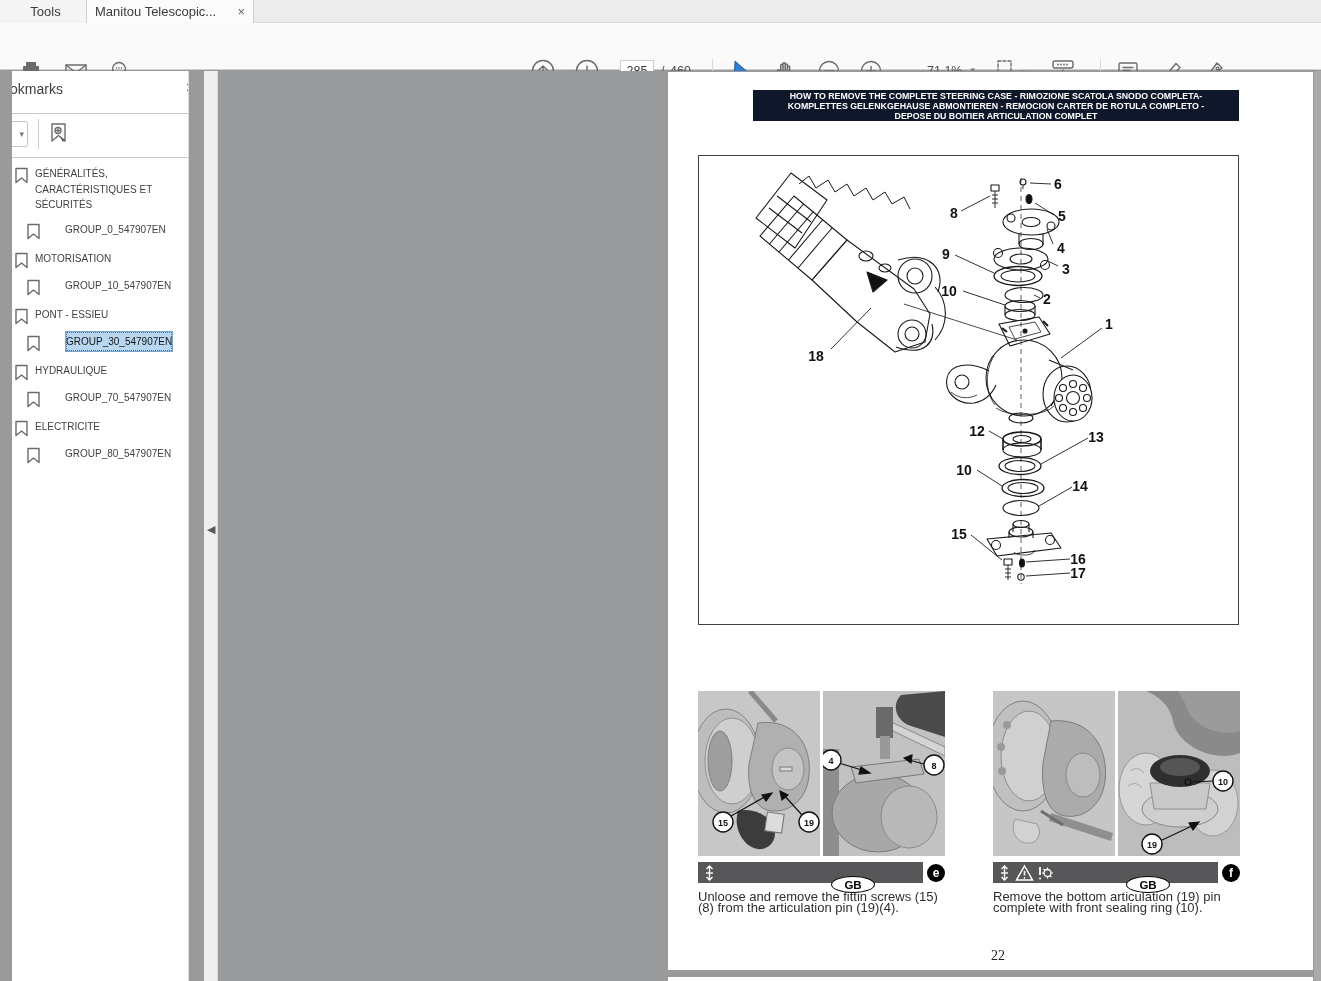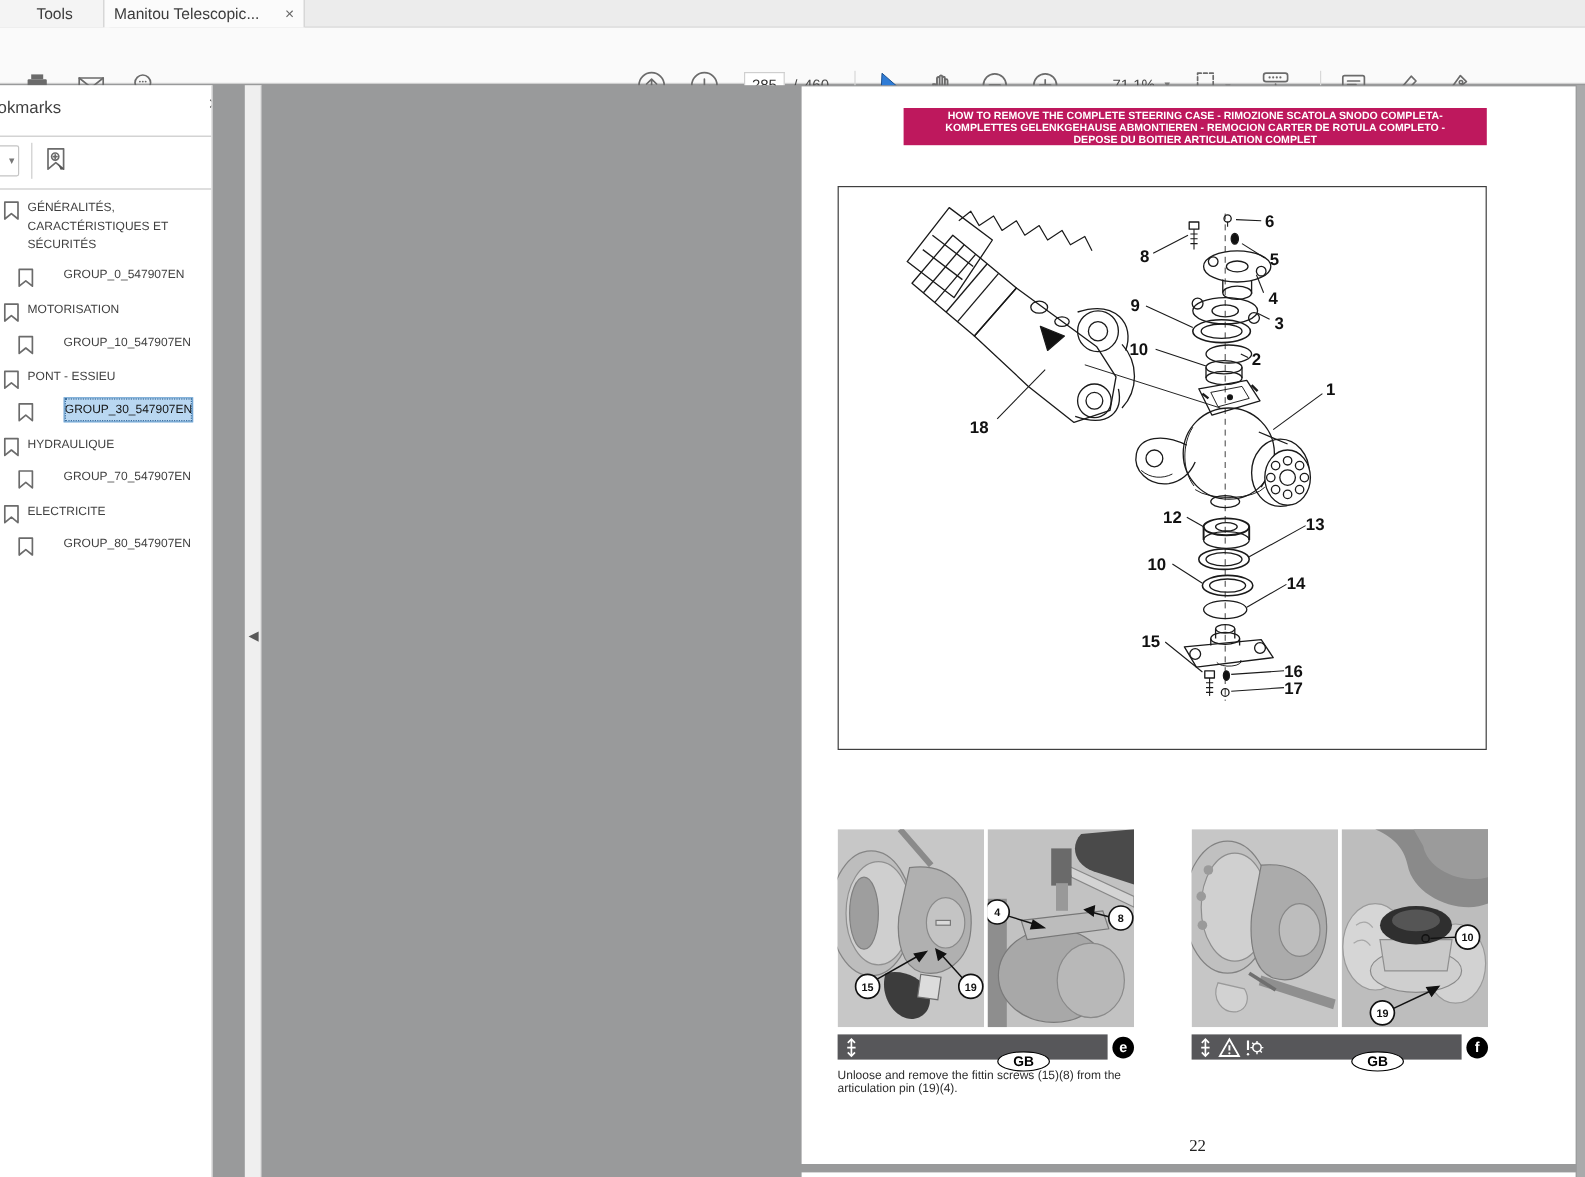--- a/index.html
+++ b/index.html
@@ -33,21 +33,21 @@
   .tb-text { position:absolute; top:41px; font-size:12.5px; color:#4a4a4a; }
   #zoom-ctrl { position:absolute; left:905px; top:37px; width:70px; height:22px;
                border-bottom:1px solid #b5b5b5; display:flex; align-items:center;
                justify-content:flex-end; gap:8px; font-size:12.5px; color:#4a4a4a; }
   .caret { font-size:9px; color:#777; line-height:1; }
 
   
   #content { position:absolute; left:0; top:71px; width:1321px; height:910px; }
 
   
-  #sidebar { position:absolute; left:0; top:0; width:177px; height:910px;
+  #sidebar { position:absolute; left:12px; top:0; width:177px; height:910px;
              background:#fff; border-right:1px solid #dcdcdc; overflow:hidden; }
   #bm-header { position:absolute; left:0; top:8px; width:203px; height:28px; }
   #bm-title { position:absolute; left:-2px; top:2px; font-size:14px; color:#3f3f3f; }
   #bm-close { position:absolute; right:20px; top:0; font-size:16px; color:#555; }
   .hdiv { position:absolute; left:0; width:203px; height:1px; background:#c9c9c9; }
   #bm-toolbar { position:absolute; left:0; top:44px; width:203px; height:40px; }
   #bm-dd-frag { position:absolute; left:-6px; top:6px; width:22px; height:26px;
                 border:1px solid #c4c4c4; border-radius:2px; display:flex;
                 align-items:center; justify-content:flex-end; padding-right:3px; }
   .vdiv { position:absolute; top:4px; width:1px; height:30px; background:#cccccc; }
@@ -76,41 +76,41 @@
   #docarea { position:absolute; left:218px; top:0; width:1103px; height:910px;
              background:#999a9b; }
   #vscroll { position:absolute; right:0; top:0; width:7px; height:910px; background:#a9aaab; }
 
   
   #pdfpage { position:absolute; left:450px; top:1px; width:645px; height:898px;
              background:#fff; }
   #nextpage { position:absolute; left:450px; top:906px; width:645px; height:4px; background:#fff; }
 
   #banner { position:absolute; left:85px; top:18px; width:486px; height:31px;
-            background:#be185d; color:#fff; text-align:center; font-weight:bold;
+            background:#0f172a; color:#fff; text-align:center; font-weight:bold;
             font-size:8.8px; line-height:10px; padding-top:1px; letter-spacing:0px; }
 
   #diagram-box { position:absolute; left:30px; top:83px; width:541px; height:470px;
                  border:1px solid #3f3f3f; }
 
   .panel { position:absolute; top:619px; width:247px; }
   #panel-e { left:30px; } #panel-f { left:325px; }
   .photos { position:relative; width:247px; height:165px; display:flex; gap:3px; }
   .photos svg { display:block; }
   .cbar { position:absolute; left:0; top:171px; width:225px; height:21px;
           background:#57575a; display:flex; align-items:center; padding-left:4px; }
   .cbar svg { margin-right:3px; }
   .gb-oval { position:absolute; left:133px; top:14px; width:44px; height:17px;
              background:#fff; border:1.6px solid #000; border-radius:50%;
              display:flex; align-items:center; justify-content:center;
              font-weight:bold; font-size:11.5px; color:#000; }
   .badge { position:absolute; left:229px; top:173px; width:18px; height:18px;
            background:#000; border-radius:50%; color:#fff; font-weight:bold;
            font-size:12px; display:flex; align-items:center; justify-content:center; }
-  .caption { position:absolute; left:0; top:201px; width:250px; font-size:10px;
+  .caption { position:absolute; left:0; top:201px; width:250px; font-size:13px;
              line-height:10.5px; color:#2e2e2e; }
 
   #pagenum { position:absolute; left:300px; top:876px; width:60px; text-align:center;
              font-family:"Liberation Serif", serif; font-size:14px; color:#222; }
 
   .ic { stroke:#6b6b6b; fill:none; stroke-width:1.4; stroke-linecap:round; stroke-linejoin:round; }
   text.callout { font-family:"Liberation Sans",sans-serif; font-weight:bold; font-size:14px; fill:#111; }
   text.pcall { font-family:"Liberation Sans",sans-serif; font-weight:bold; font-size:9px; fill:#111; }
 </style>
 </head>
@@ -596,20 +596,21 @@
             </svg>
             <svg width="16" height="18" viewBox="0 0 16 18">
               <line x1="3" y1="3" x2="3" y2="11" stroke="#fff" stroke-width="1.8"></line>
               <circle cx="3" cy="14.5" r="1" fill="#fff"></circle>
               <circle cx="10.5" cy="9" r="3.5" fill="none" stroke="#fff" stroke-width="1.3"></circle>
               <path d="M10.5,3.5 V5.5 M10.5,12.5 V14.5 M5,9 H7 M14,9 H16 M6.5,5 L8,6.5 M13,11.5 L14.5,13" stroke="#fff" stroke-width="1.2"></path>
             </svg>
             <div class="gb-oval">GB</div>
           </div>
           <div class="badge">f</div>
+          <div class="caption">Remove the bottom articulation (19) pin complete with front sealing ring (10).</div>
         </div>
 
         <div id="pagenum">22</div>
       </div>
       <div id="nextpage"></div>
       <div id="vscroll"></div>
     </div>
   </div>
 </div>
 

